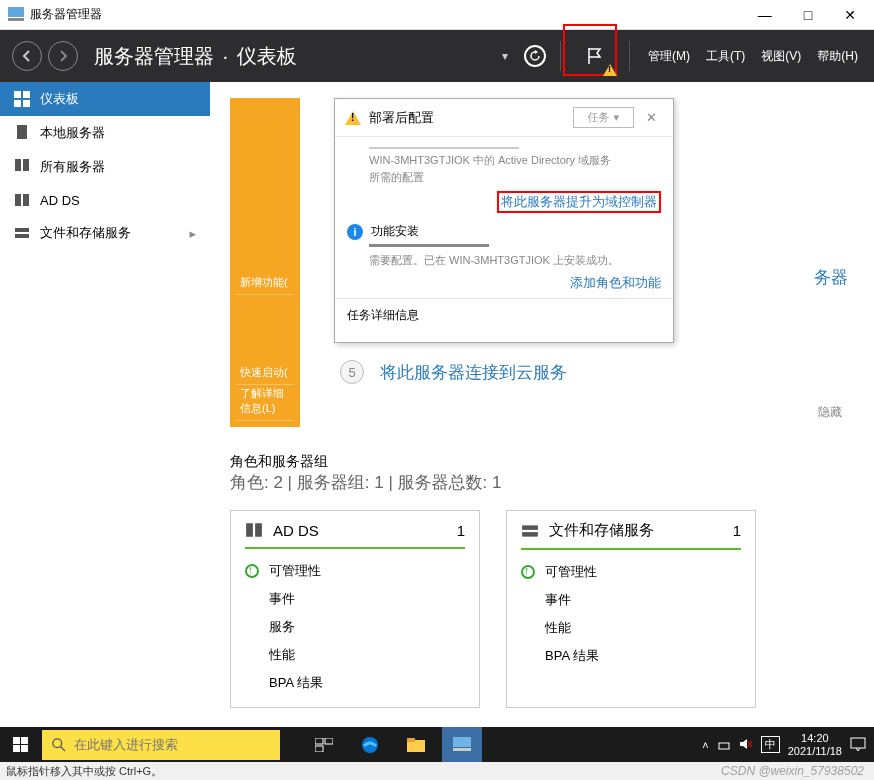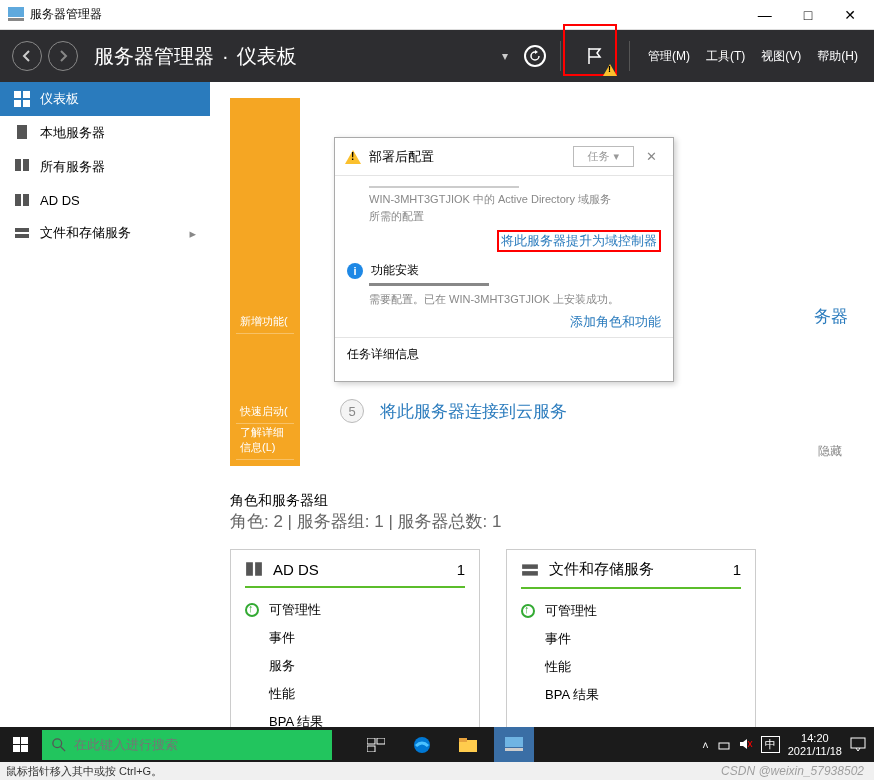--- a/index.html
+++ b/index.html
@@ -70,21 +70,21 @@
 .role-card-head .rtitle { flex: 1; font-size: 15px; }
 .role-card-head .rcount { font-size: 15px; }
 .role-sep { height: 2px; background: #5bbd2b; margin-bottom: 8px; }
 .role-row { display: flex; align-items: center; gap: 10px; font-size: 13px; padding: 5px 0; cursor: pointer; }
 .up-arrow { width: 14px; height: 14px; border: 2px solid #3a3; border-radius: 50%; position: relative; }
 .up-arrow::after { content: "↑"; position: absolute; left: 1px; top: -3px; color: #3a3; font-size: 11px; font-weight: bold; }
 
 
 .taskbar { position: absolute; left: 0; bottom: 18px; height: 35px; width: 100%; background: #1b1b1b; display: flex; align-items: center; color: #fff; }
 .start-btn { width: 42px; height: 35px; display: flex; align-items: center; justify-content: center; cursor: pointer; }
-.search-box { background: #22c55e; color: #555; height: 30px; width: 290px; display: flex; align-items: center; padding: 0 10px; gap: 8px; cursor: text; }
+.search-box { background: #fde047; color: #555; height: 30px; width: 238px; display: flex; align-items: center; padding: 0 10px; gap: 8px; cursor: text; }
 .search-box input { border: none; outline: none; flex: 1; font-size: 13px; background: transparent; }
 .task-icons { display: flex; align-items: center; margin-left: 24px; gap: 6px; }
 .task-icon { width: 40px; height: 35px; display: flex; align-items: center; justify-content: center; cursor: pointer; }
 .task-icon.active { background: #3a6ea5; }
 .tray { margin-left: auto; display: flex; align-items: center; gap: 8px; padding-right: 8px; font-size: 11px; }
 .clock { text-align: center; line-height: 1.1; cursor: pointer; }
 
 
 .statusbar { position: absolute; left: 0; bottom: 0; height: 18px; width: 100%; background: #f0f0f0; color: #333; font-size: 11px; padding: 2px 6px; }
 .watermark { position: absolute; right: 10px; bottom: 2px; color: rgba(0,0,0,0.35); font-size: 12px; font-style: italic; pointer-events: none; margin-top: 20px; }
@@ -197,21 +197,21 @@
   </div>
 
   <div class="content">
 
     <div class="quick-area">
       <div class="orange-col">
         <div class="orange-block" style="height:80px;">新增功能(</div>
         <div class="orange-block">快速启动(</div>
         <div class="orange-block" style="height:36px;">了解详细信息(L)</div>
       </div>
-      <div style="flex:1;position:relative;margin-top:39px;">
+      <div style="flex:1;position:relative;">
 
         <div class="notif-panel">
           <div class="notif-header">
             <div class="warn-tri"></div>
             <span class="ntitle">部署后配置</span>
             <div class="notif-task-btn">
               <span>任务</span>
               <span>▾</span>
             </div>
             <span class="notif-close">✕</span>

